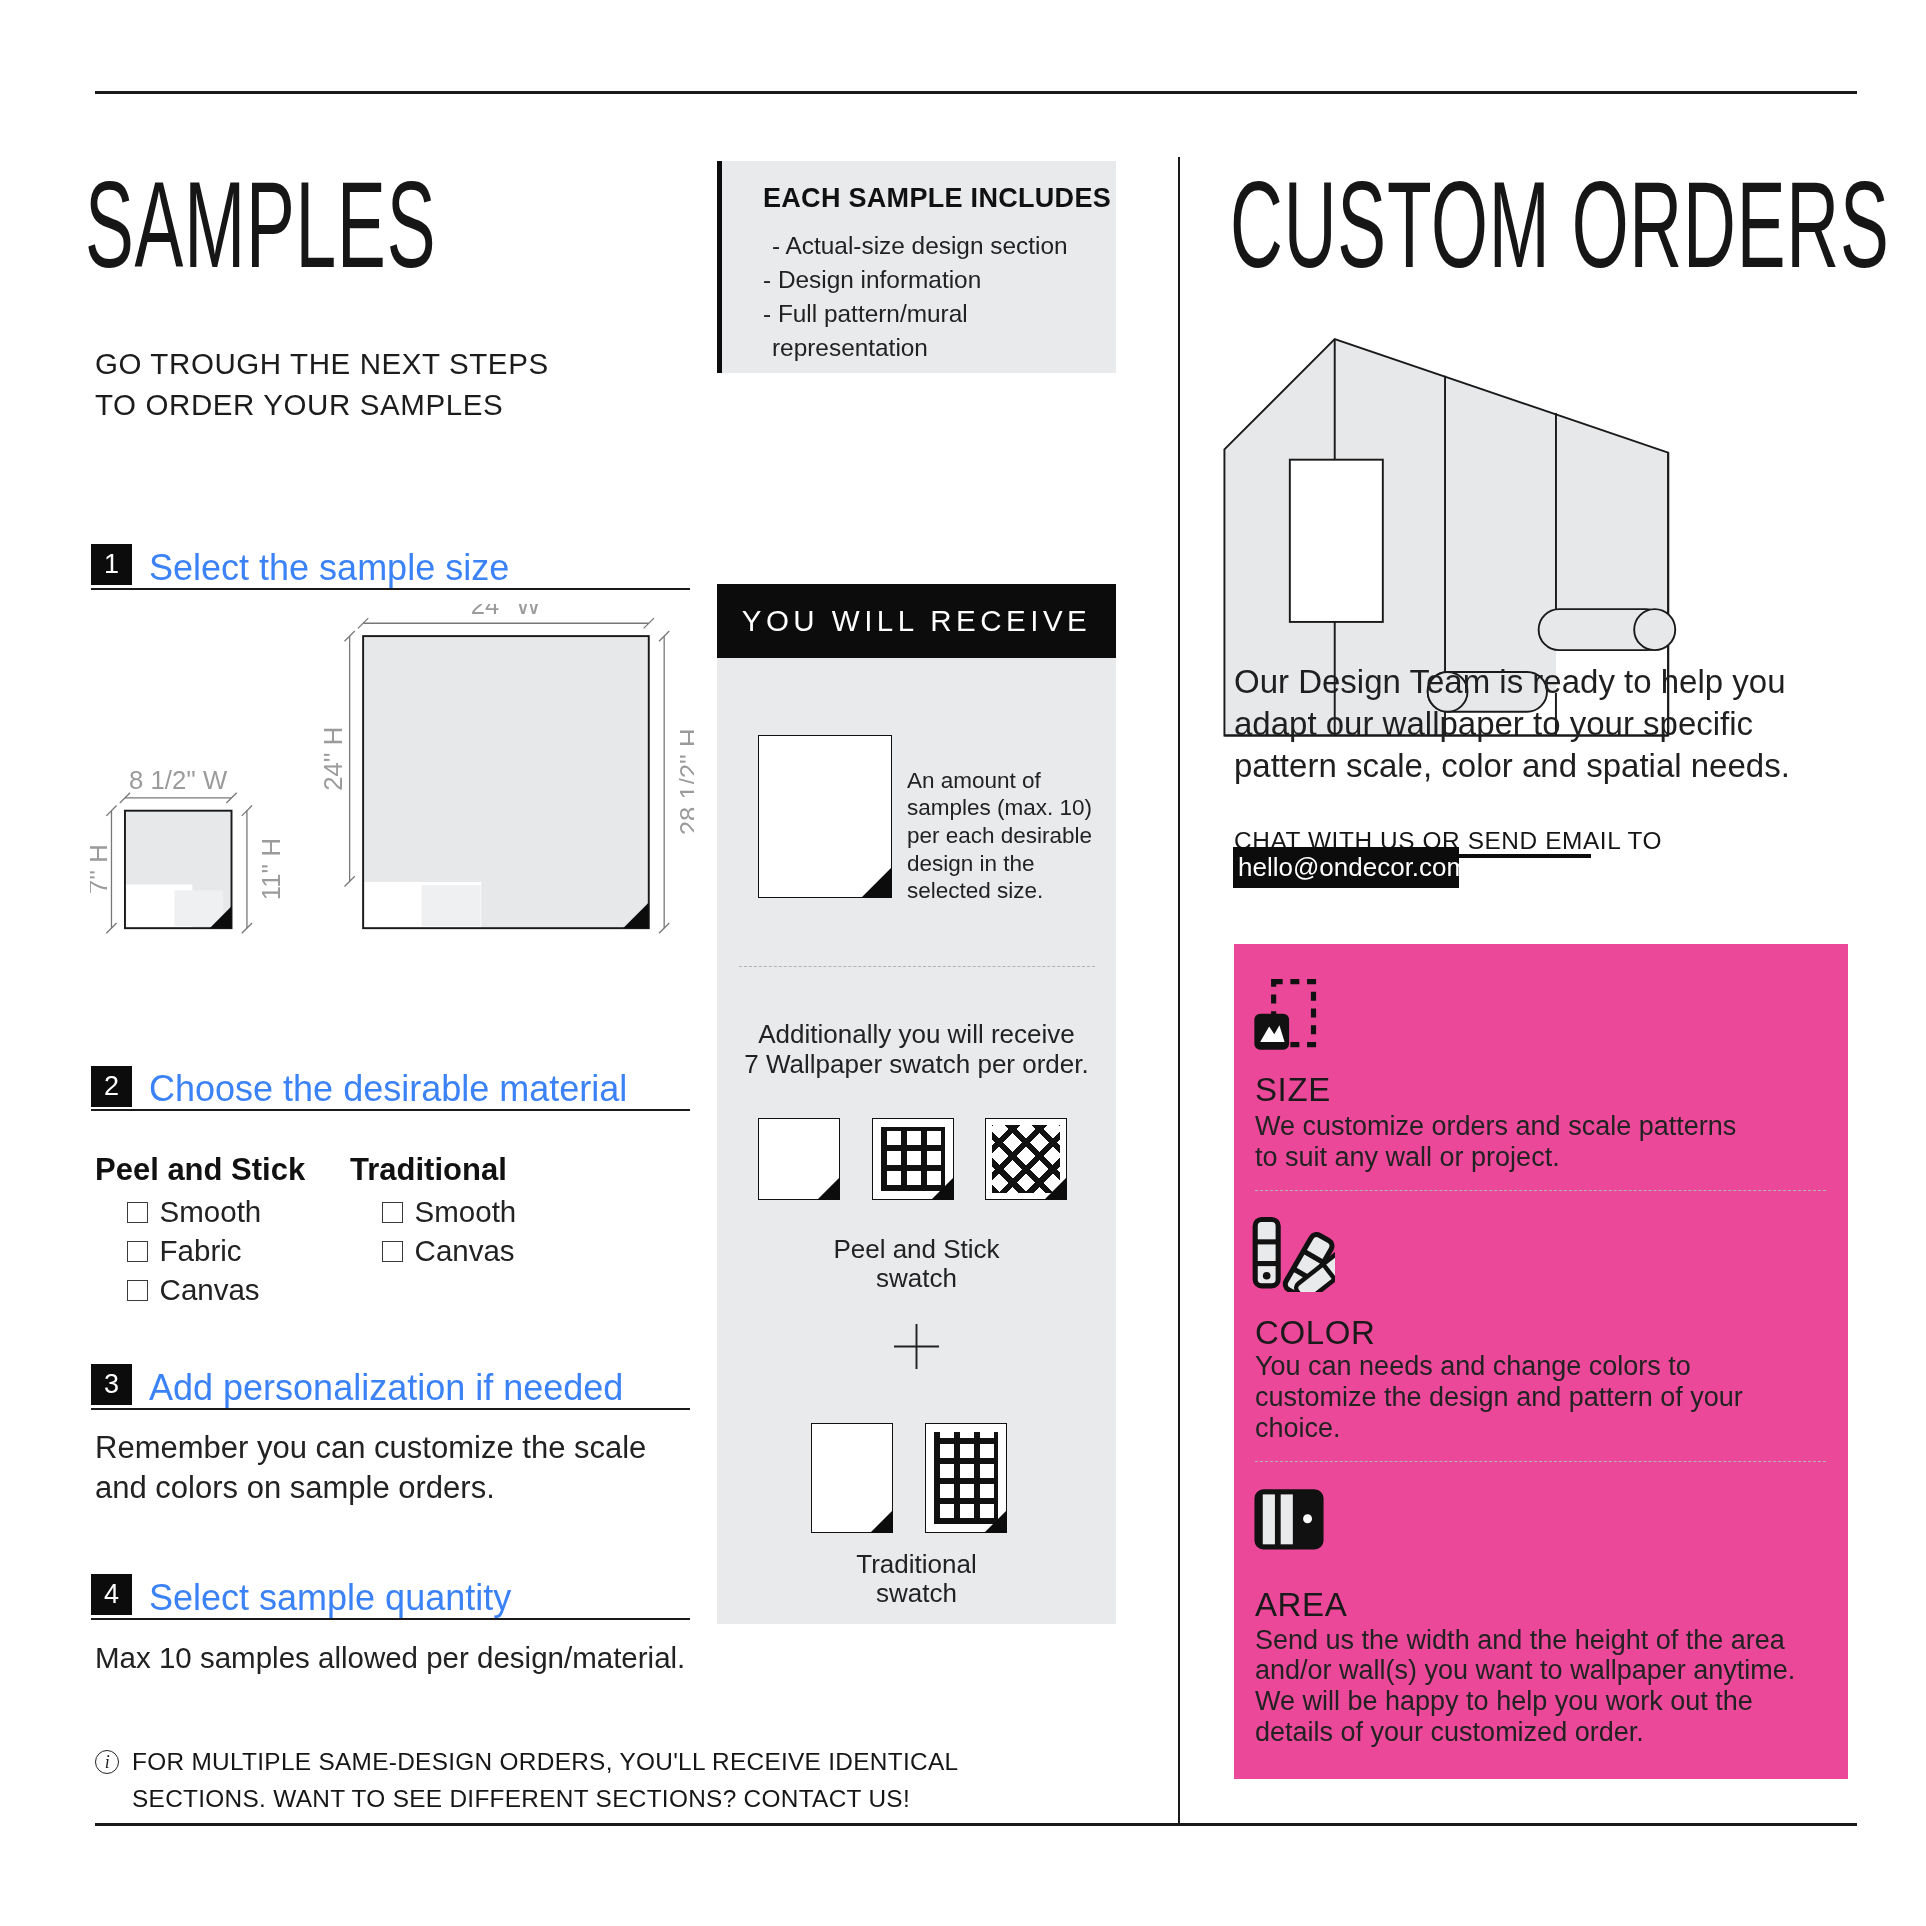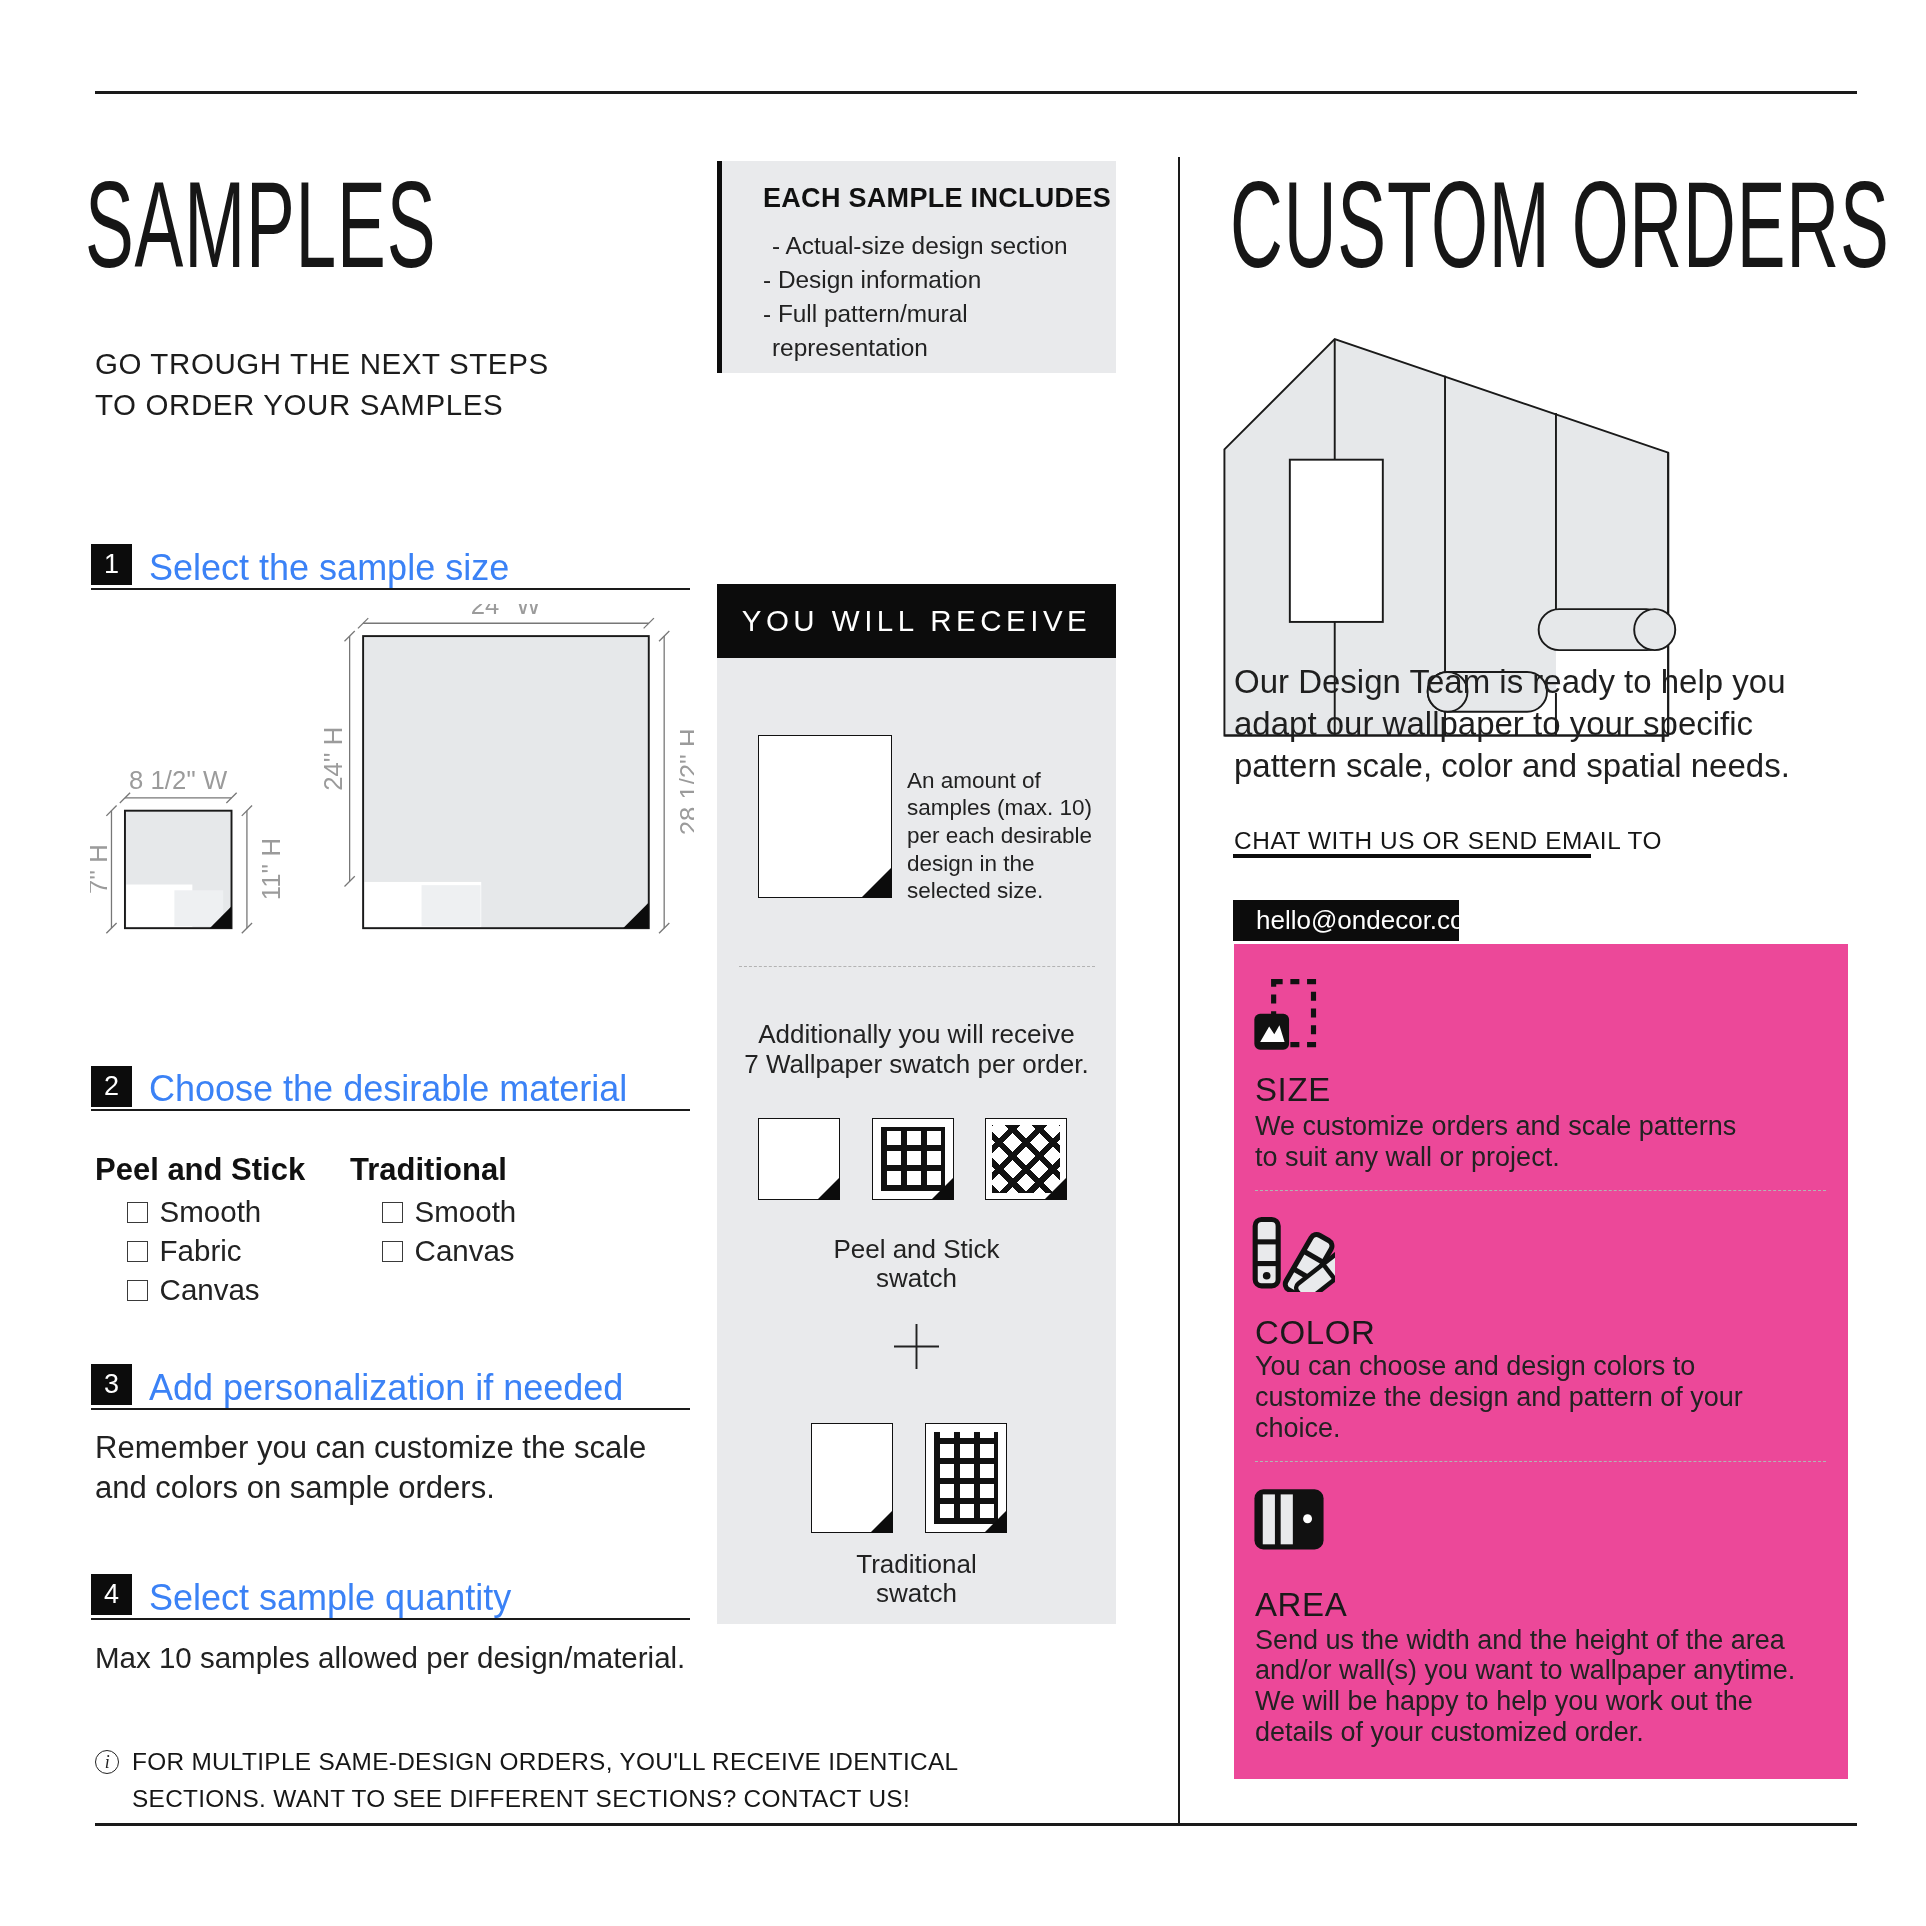--- a/index.html
+++ b/index.html
@@ -27,21 +27,21 @@
   .dashed{position:absolute;border-top:1.3px dashed #b3b3b3;}
   .center-line{position:absolute;left:0;width:100%;text-align:center;font-size:26px;color:#222;white-space:nowrap;}
   .swatch{position:absolute;width:82px;height:82px;background:#fff;border:1.9px solid #111;box-sizing:border-box;}
   .swatch-tall{position:absolute;width:82px;height:110px;background:#fff;border:1.9px solid #111;box-sizing:border-box;}
   .pat-grid::before{content:"";position:absolute;inset:7.7px;background-image:repeating-linear-gradient(90deg,#111 0 5.8px,transparent 5.8px 20px),repeating-linear-gradient(0deg,#111 0 5.8px,transparent 5.8px 20px);}
   .pat-cross::before{content:"";position:absolute;inset:6.4px;background-image:repeating-linear-gradient(45deg,#111 0 5.8px,transparent 5.8px 19px),repeating-linear-gradient(-45deg,#111 0 5.8px,transparent 5.8px 19px);}
   .vdivider{position:absolute;left:1178px;top:157px;width:1.9px;height:1666px;background:#1a1a1a;}
   .intro-line{position:absolute;font-size:33px;color:#1f1f1f;white-space:nowrap;}
   .chat-label{position:absolute;font-size:24.4px;letter-spacing:0.6px;color:#161616;white-space:nowrap;}
   .chat-underline{position:absolute;left:1233px;top:854px;width:358px;height:3.9px;background:#0c0c0c;}
-  .email-box{position:absolute;left:1233px;top:900px;width:226px;height:41px;background:#0c0c0c;color:#fff;font-size:26px;line-height:41px;padding-left:23px;box-sizing:border-box;white-space:nowrap;}
+  .email-box{position:absolute;left:1233px;top:847px;width:226px;height:41px;background:#0c0c0c;color:#fff;font-size:26px;line-height:41px;padding-left:5px;box-sizing:border-box;white-space:nowrap;}
   .right-panel{position:absolute;left:1234px;top:944px;width:614px;height:835px;background:#ec4899;}
   .rp-head{position:absolute;left:21px;font-size:33px;color:#1a1a1a;letter-spacing:0.6px;white-space:nowrap;}
   .rp-line{position:absolute;left:21px;font-size:27px;color:#222;white-space:nowrap;}
   .rp-divider{position:absolute;left:21px;width:571px;border-top:1.3px dashed #b3b3b3;}
   .foot-icon{position:absolute;left:95px;top:1750px;width:24.4px;height:24.4px;border:1.9px solid #222;border-radius:50%;display:flex;align-items:center;justify-content:center;font-family:"Liberation Serif",serif;font-style:italic;font-size:18px;color:#222;box-sizing:border-box;}
   .foot-line{position:absolute;left:132px;font-size:24.4px;letter-spacing:0.3px;color:#161616;white-space:nowrap;}
   svg text{font-family:"Liberation Sans",sans-serif;}
 </style>
 </head>
 <body>
@@ -243,21 +243,21 @@
     <g transform="rotate(52 60 110)">
       <rect x="64" y="14" width="30" height="92" rx="9" fill="#e9eaec" stroke="#111" stroke-width="7"></rect>
       <line x1="64" y1="48" x2="94" y2="48" stroke="#111" stroke-width="7"></line>
     </g>
     <rect x="5" y="5" width="36" height="104" rx="10" fill="#e9eaec" stroke="#111" stroke-width="8"></rect>
     <line x1="7" y1="40" x2="39" y2="40" stroke="#111" stroke-width="8"></line>
     <line x1="7" y1="74" x2="39" y2="74" stroke="#111" stroke-width="8"></line>
     <circle cx="23" cy="93" r="6" fill="#111"></circle>
   </svg>
   <div class="rp-head" style="top:370px;">COLOR</div>
-  <div class="rp-line" style="top:407px;">You can choose and design colors to</div>
+  <div class="rp-line" style="top:407px;">You can needs and change colors to</div>
   <div class="rp-line" style="top:438px;">customize the design and pattern of your</div>
   <div class="rp-line" style="top:469px;">choice.</div>
   <div class="rp-divider" style="top:517px;"></div>
 
   <svg class="abs" style="left:19px;top:544px;" width="72" height="64" viewBox="0 0 112 100">
     <rect x="2" y="2" width="108" height="94" rx="14" fill="#111"></rect>
     <rect x="15" y="10" width="19" height="78" fill="#e9eaec"></rect>
     <rect x="43" y="10" width="19" height="78" fill="#e9eaec"></rect>
     <circle cx="85" cy="48" r="7" fill="#fff"></circle>
   </svg>

